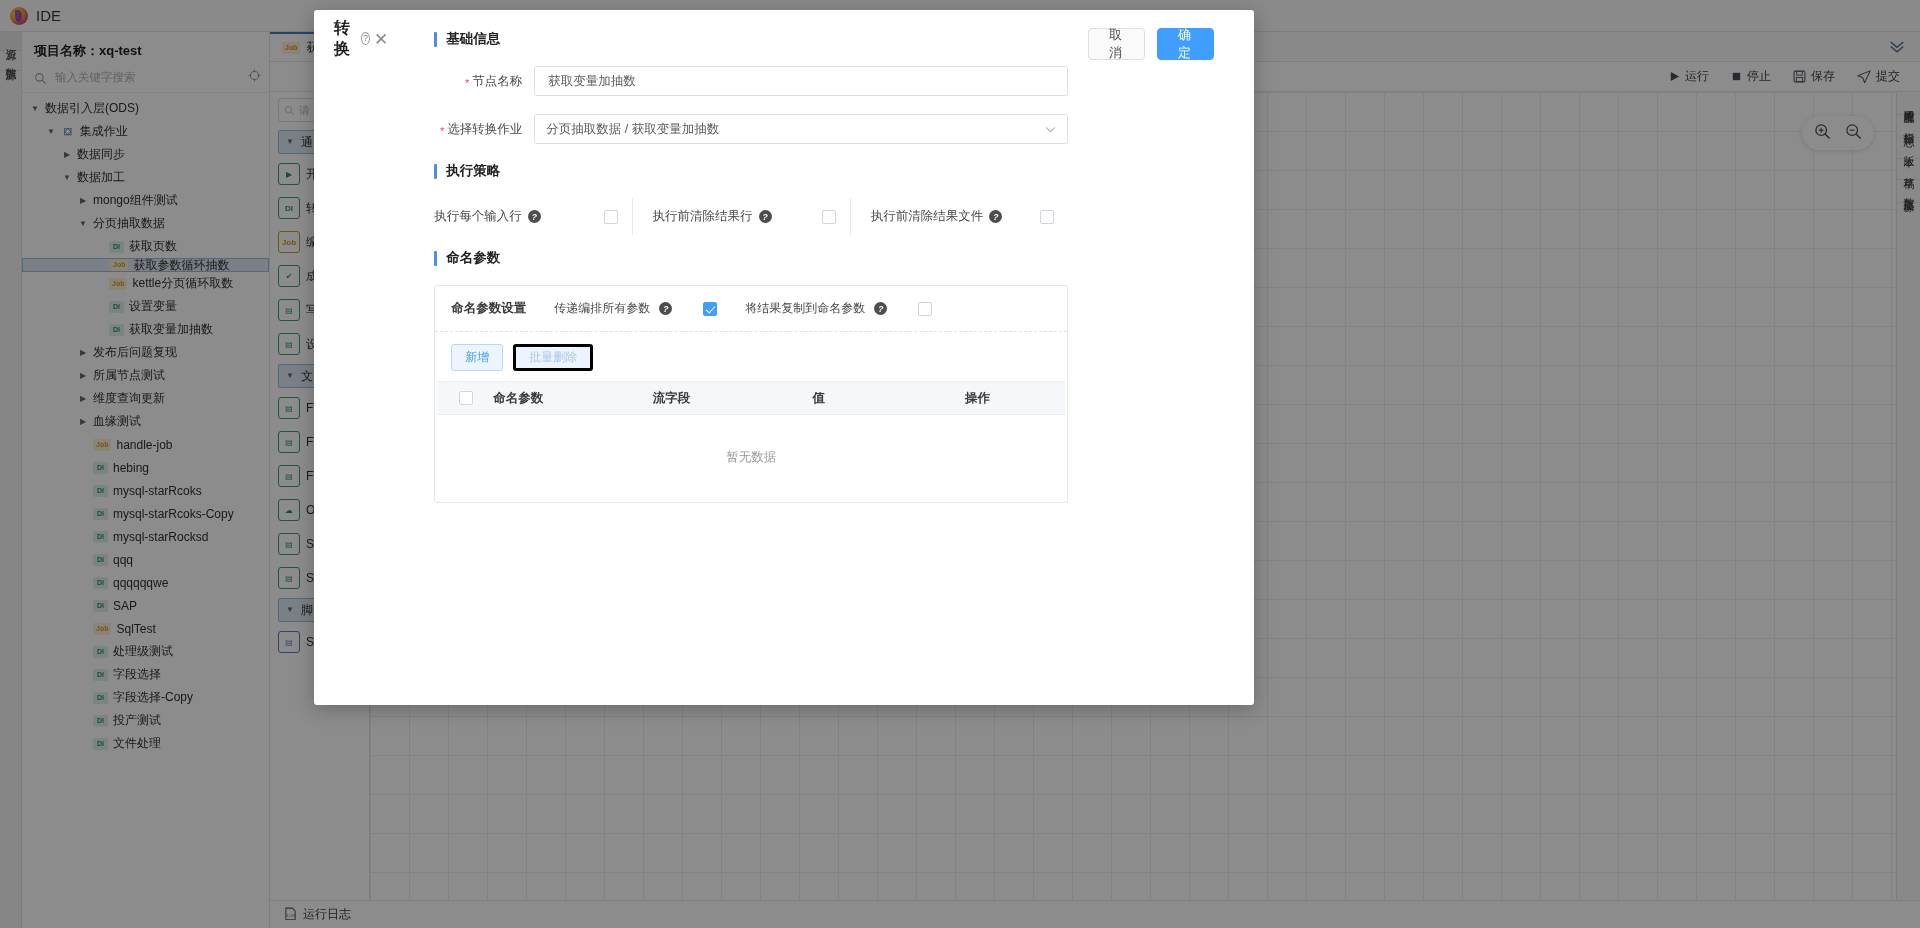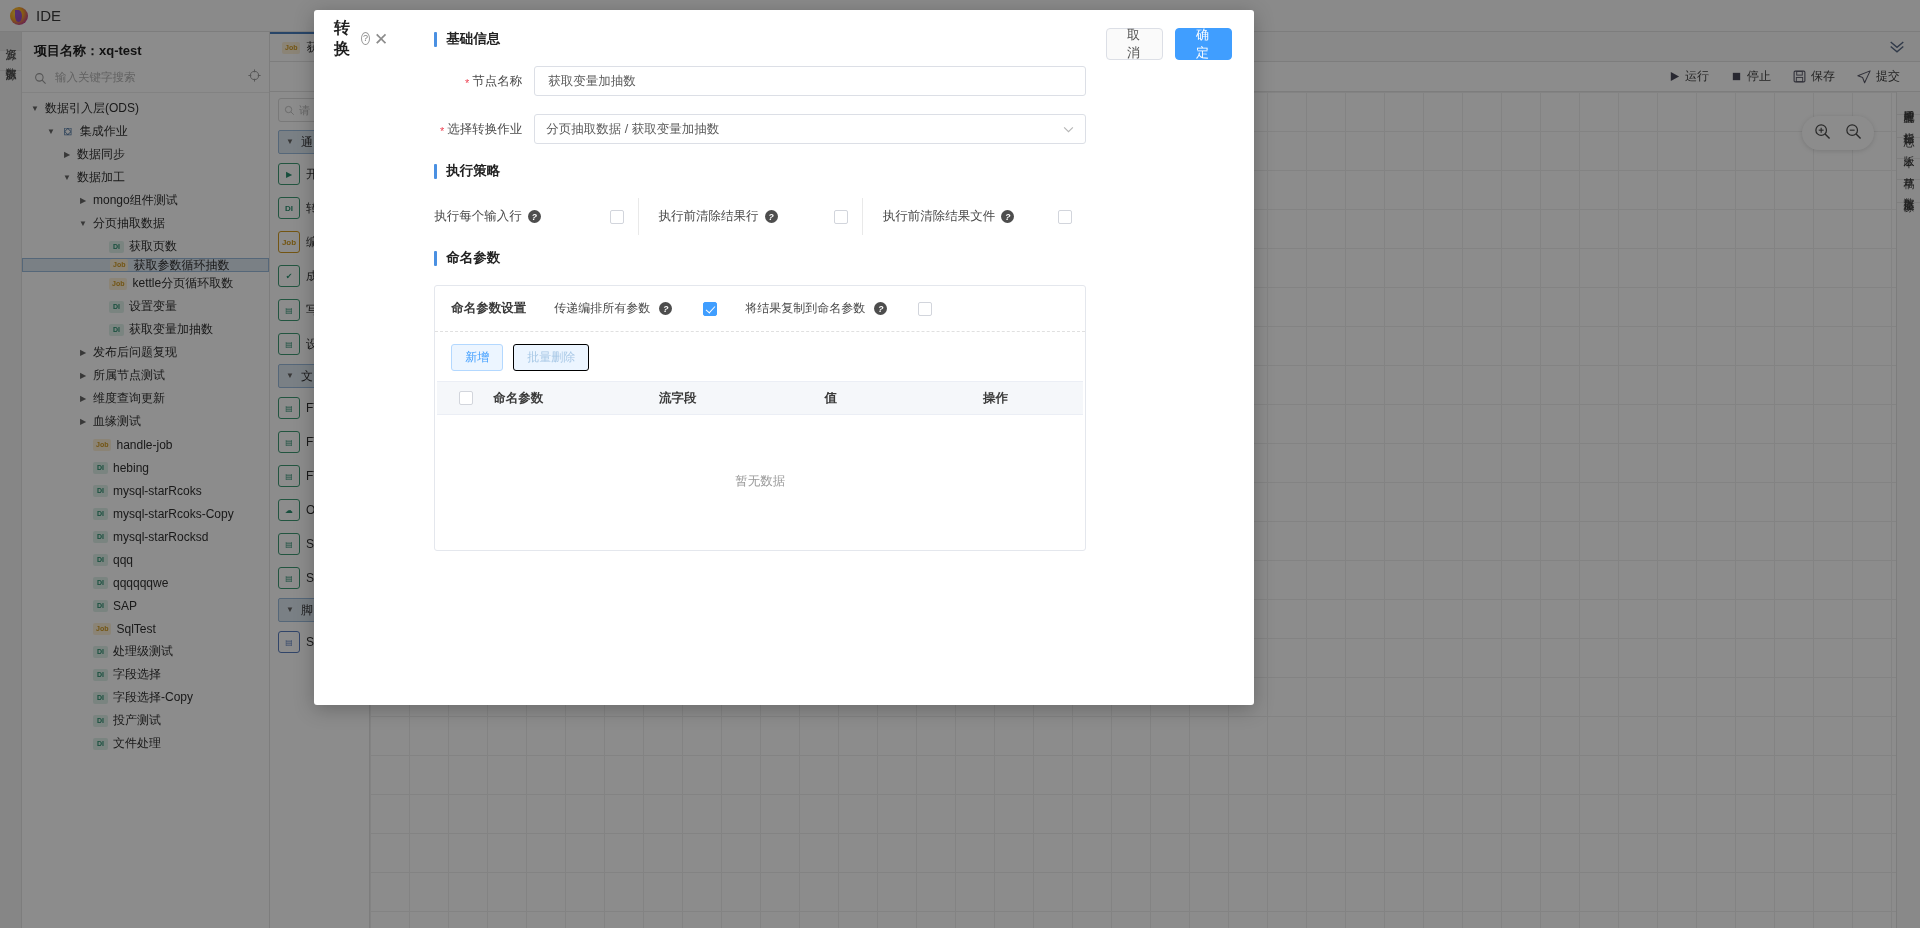--- a/index.html
+++ b/index.html
@@ -290,39 +290,39 @@
     position: relative;
   }
   .cb.checked::after {
     content: ""; position: absolute; left: 4px; top: 1px;
     width: 4px; height: 8px; border: solid #fff;
     border-width: 0 1.6px 1.6px 0; transform: rotate(42deg);
   }
 
   .param-box {
     border: 1px solid #e4e7ed; border-radius: 3px;
-    margin-top: 2px; height: 266px; display: flex; flex-direction: column;
+    margin-top: 2px; height: 218px; display: flex; flex-direction: column;
   }
   .param-head {
     display: flex; align-items: center; gap: 0;
     padding: 14px 16px 14px 16px;
     border-bottom: 1px dashed #e0e0e0;
   }
   .param-head .lbl-strong { font-size: 12.5px; color: #3a3a3a; font-weight: bold; }
   .ph-group { display:flex; align-items:center; gap: 9px; margin-left: 28px; }
   .ph-group .txt { font-size: 12px; color: #4a4a4a; }
   .ph-group .cb { margin-left: 22px; }
 
   .param-btns { display: flex; gap: 10px; padding: 12px 16px 10px 16px; }
   .btn-s {
     height: 27px; padding: 0 13px; border-radius: 3px;
     font-size: 12px; display: flex; align-items: center; cursor: pointer;
   }
   .btn-new { background: #ecf5ff; border: 1px solid #b3d8ff; color: #409eff; }
-  .btn-del { background: #ecf5ff; border: 1px solid #000000; color: #a8c8e6; cursor: not-allowed; }
+  .btn-del { background: #ecf5ff; border: 3px solid #000000; color: #a8c8e6; cursor: not-allowed; }
 
   .tbl { flex: 1; display: flex; flex-direction: column; margin: 0 2px 2px 2px; }
   .tbl-head {
     display: flex; align-items: center; height: 34px;
     background: #f5f7fa; border-top: 1px solid #ebeef5; border-bottom: 1px solid #ebeef5;
     font-size: 12.5px; color: #3a3a3a; font-weight: bold;
   }
   .th { padding: 0 10px; }
   .th.sel { width: 46px; flex: 0 0 46px; display:flex; align-items:center; justify-content:center; }
   .th.c1 { flex: 1.0; }
@@ -330,21 +330,21 @@
   .th.c3 { flex: 0.95; }
   .th.c4 { width: 110px; flex: 0 0 110px; }
   .tbl-body {
     flex: 1; display: flex; align-items: center; justify-content: center;
     font-size: 12.5px; color: #9a9a9a;
   }
 
   .modal-foot {
     height: 68px; flex: 0 0 68px;
     display: flex; align-items: center; justify-content: flex-end;
-    gap: 12px; padding-right: 22px;
+    gap: 12px; padding-right: 40px;
   }
   .btn-f {
     height: 32px; padding: 0 20px; border-radius: 4px;
     font-size: 13px; display: flex; align-items: center; cursor: pointer;
     letter-spacing: 2px;
   }
   .btn-cancel { background: #fafafa; border: 1px solid #dcdfe6; color: #505050; }
   .btn-ok { background: #409eff; border: 1px solid #409eff; color: #fff; }
 </style>
 </head>
@@ -669,20 +669,29 @@
 
           <div class="rrail" id="right-rail">
               <div class="rrail-item">通用配置</div>
               <div class="rrail-item">指标日志</div>
               <div class="rrail-item">版本</div>
               <div class="rrail-item">草稿</div>
               <div class="rrail-item">数据血缘</div>
             </div>
         </div>
 
+        <div class="statusbar">
+          <span>
+            <svg viewBox="0 0 14 14" width="13" height="13">
+                <path d="M2 1.2h7l3 3v9.6H2z" fill="none" stroke="#5a5a5a" stroke-width="1.1"></path>
+                <text x="3.4" y="11" font-size="4.4" fill="#5a5a5a" font-family="sans-serif">LOG</text>
+              </svg>
+          </span>
+          <span>运行日志</span>
+        </div>
       </div>
     </div>
   </div>
 
   <div class="overlay"></div>
 
   <div class="modal">
     <div class="modal-head">
       <span class="modal-title">转换</span>
       <span class="q-ico">?</span>

